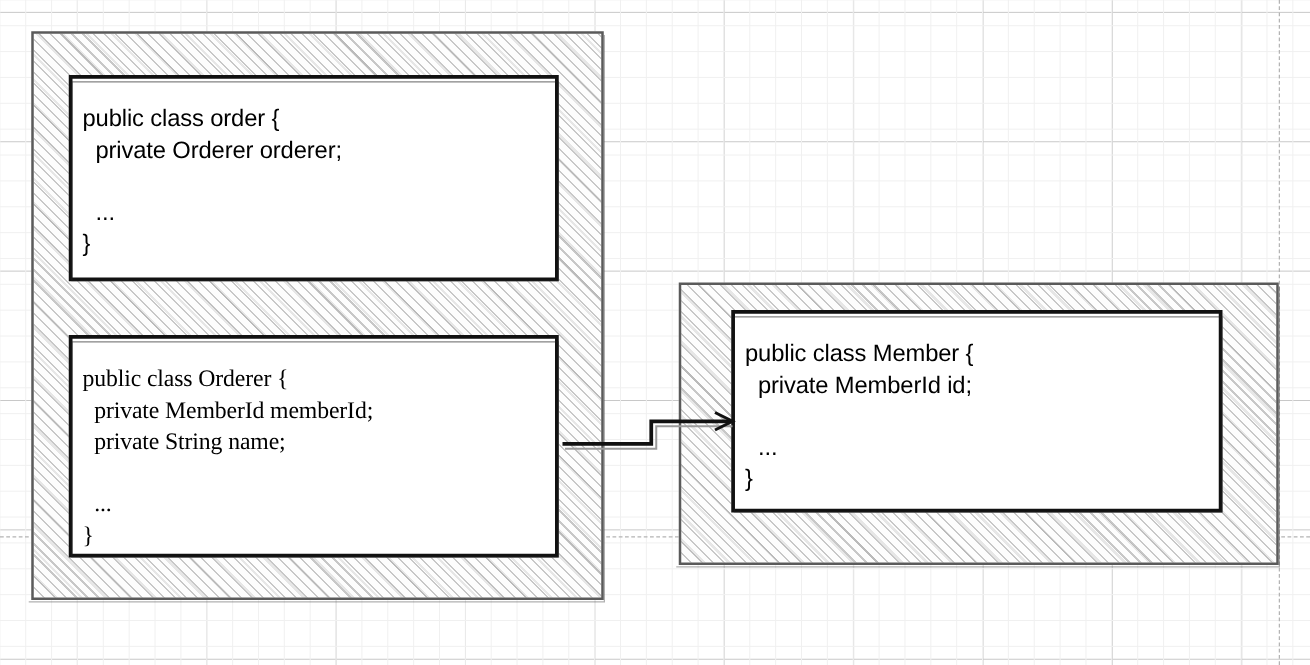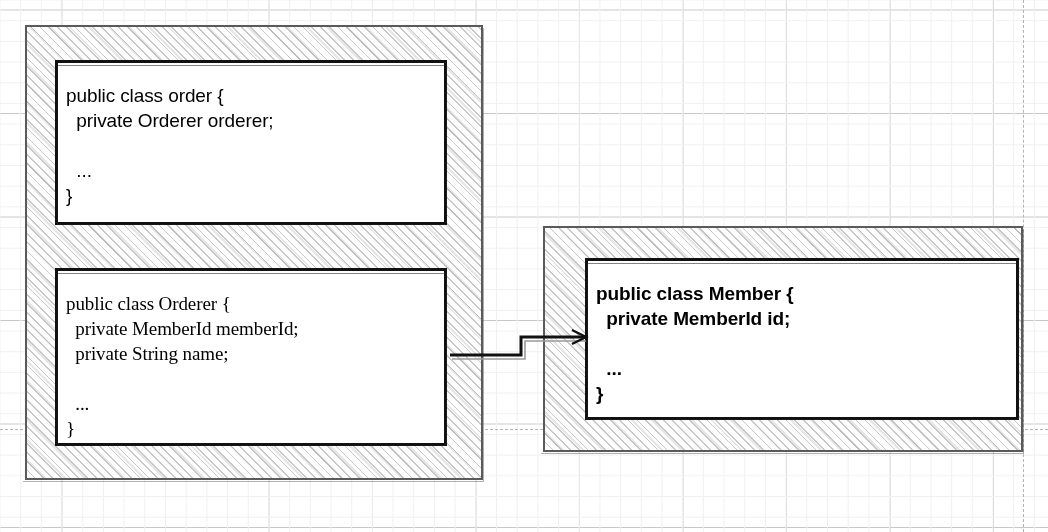--- a/index.html
+++ b/index.html
@@ -136,21 +136,21 @@
 
   <div class="code-box" style="left:55px; top:268px; width:392px; height:178px;font-family:Liberation Serif, serif;">
     <div class="code-text">public class Orderer {
   private MemberId memberId;
   private String name;
 
   ...
 }</div>
   </div>
 
-  <div class="code-box" style="left:585px; top:258px; width:434px; height:162px;font-weight:bold;">
+  <div class="code-box" style="left:585px; top:248px; width:393px; height:162px;">
     <div class="code-text">public class Member {
   private MemberId id;
 
   ...
 }</div>
   </div>
 
   <svg class="arrow-svg" style="left:0; top:0;" width="1048" height="532">
 
     <polyline points="452,359 525,359 525,341 586,341" fill="none" stroke="#9a9a9a" stroke-width="1.6" stroke-linejoin="miter" stroke-linecap="butt"></polyline>

